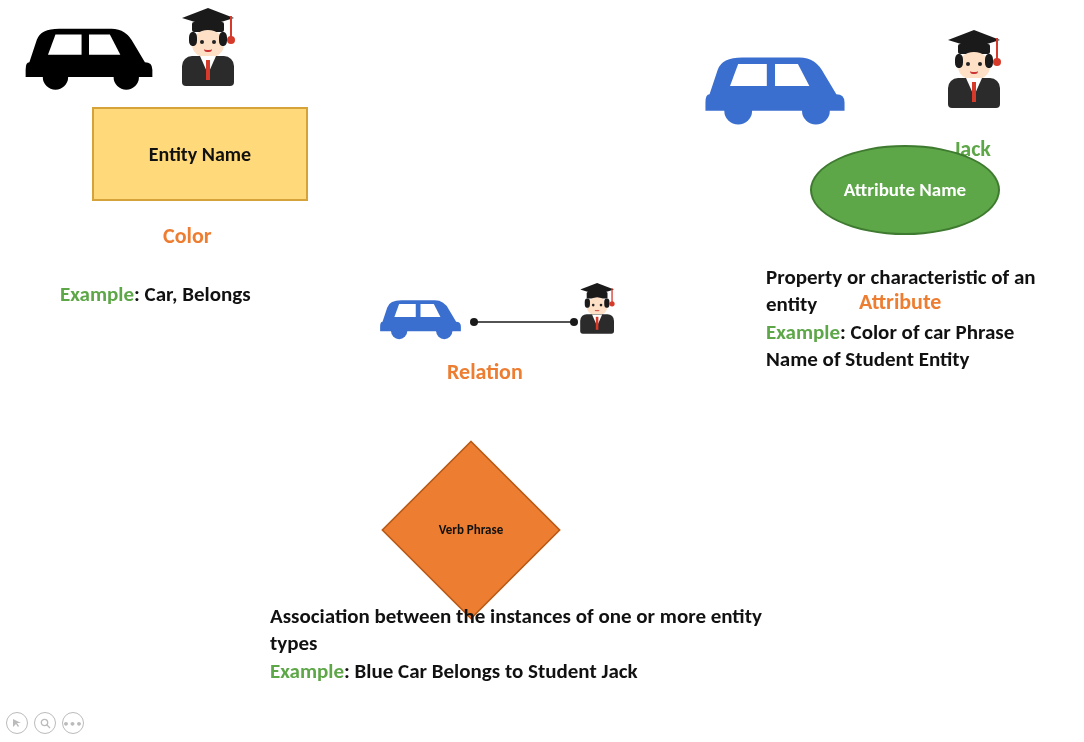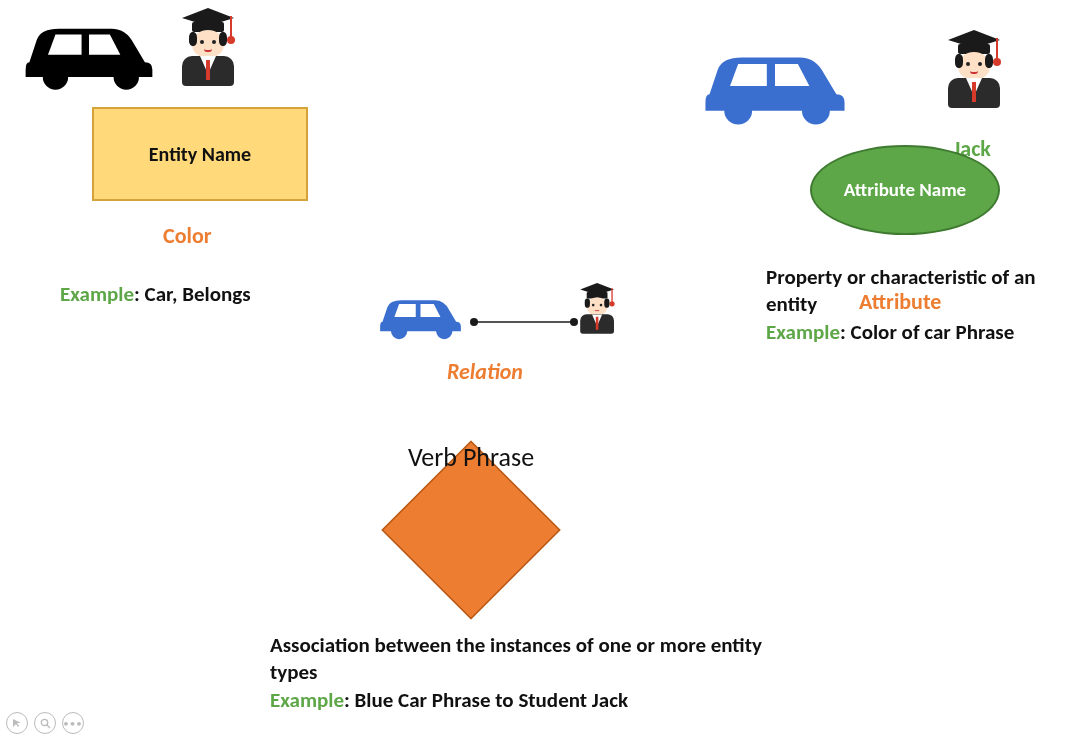--- a/index.html
+++ b/index.html
@@ -42,23 +42,23 @@
   }
   .diamond {
     width: 100%; height: 100%;
     background: #ed7d31;
     border: 2px solid #b65a18;
     transform: rotate(45deg) scale(0.72,0.72);
   }
   .diamond-label {
     position: absolute;
     left: 0; top: 0; width: 100%; height: 100%;
-    display: flex; align-items: flex-start; justify-content: center;
+    display: flex; align-items: center; justify-content: center;
     text-align: center;
-    font-size: 26px; font-weight: 400; color: #111;
+    font-size: 13px; font-weight: 700; color: #111;
     line-height: 1.2;
   }
 
   .title-orange { color: #ed7d31; font-weight: 700; font-size: 22px; }
   .title-green { color: #5ea748; font-weight: 700; font-size: 22px; }
   .desc { color: #111; font-size: 21px; font-weight: 600; line-height: 1.3; }
   .example-label { color: #5ea748; font-weight: 700; }
 
   
   .grad {
@@ -179,20 +179,21 @@
 
 <div class="abs attr-ellipse">
   <span>Attribute Name</span>
 </div>
 
 <div class="abs title-orange" style="left:859px; top:240px;margin-top:48px;">Attribute</div>
 
 <div class="abs desc" style="left:766px; top:264px; width:310px;">
   <span>Property or characteristic of an entity</span><br>
   <span class="example-label">Example</span><span>: Color of car Phrase</span><br>
+  <span>Name of Student Entity</span>
 </div>
 
 <div class="abs" style="left:373px; top:287px;">
   <svg width="95" height="55" viewBox="0 0 200 110">
     <path fill="#3b6fcf" d="M20 70 L30 40 Q35 25 60 25 L130 25 Q150 25 160 45 L175 70 Q185 70 185 80 L185 90 L15 90 L15 80 Q15 70 20 70 Z"></path>
     <circle cx="55" cy="90" r="17" fill="#3b6fcf"></circle>
     <circle cx="150" cy="90" r="17" fill="#3b6fcf"></circle>
     <path fill="#fff" d="M45 60 L55 33 L90 33 L90 60 Z"></path>
     <path fill="#fff" d="M100 60 L100 33 L128 33 L142 60 Z"></path>
   </svg>
@@ -216,32 +217,32 @@
       <div class="hair-r"></div>
     <div class="eye l"></div>
       <div class="eye r"></div>
       <div class="mouth"></div>
     <div class="body"></div>
       <div class="collar"></div>
       <div class="tie"></div>
   </div>
 </div>
 
-<div class="abs title-orange" style="left:447px; top:358px;font-style:italic;">Relation</div>
+<div class="abs title-orange" style="left:447px; top:358px;">Relation</div>
 
 <div class="abs diamond-wrap">
   <div class="diamond"></div>
   <div class="diamond-label">
     <span>Verb Phrase</span>
   </div>
 </div>
 
-<div class="abs desc" style="left:270px; top:632px; width:500px;">
+<div class="abs desc" style="left:270px; top:603px; width:500px;">
   <span>Association between the instances of one or more entity types</span><br>
-  <span class="example-label">Example</span><span>: Blue Car Phrase to Student Jack</span>
+  <span class="example-label">Example</span><span>: Blue Car Belongs to Student Jack</span>
 </div>
 
 <div class="abs" style="left:6px; top:712px; display:flex; gap:6px;">
   <div class="tool-circ">
     <svg width="10" height="10" viewBox="0 0 10 10">
         <path d="M1 1 L1 9 L4 6 L6 9 L7 8 L5 5 L9 5 Z" fill="#bbb"></path>
       </svg>
   </div>
   <div class="tool-circ">
     <svg width="11" height="11" viewBox="0 0 11 11">

